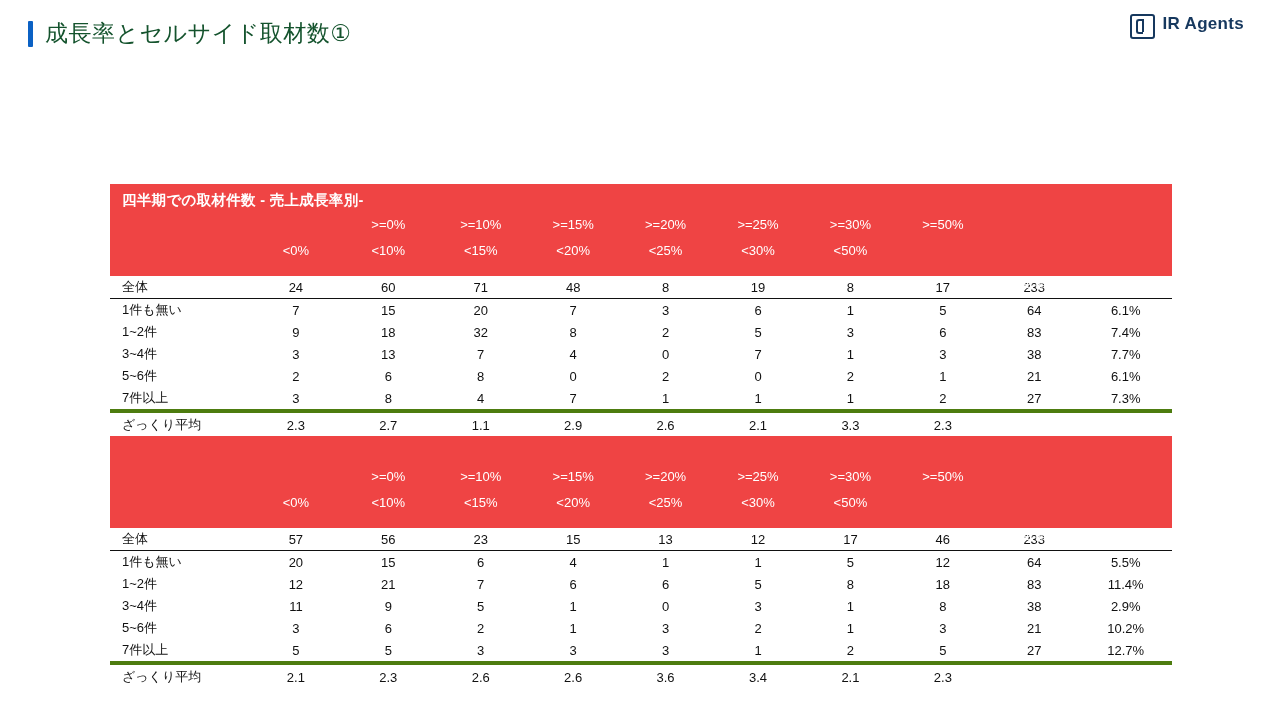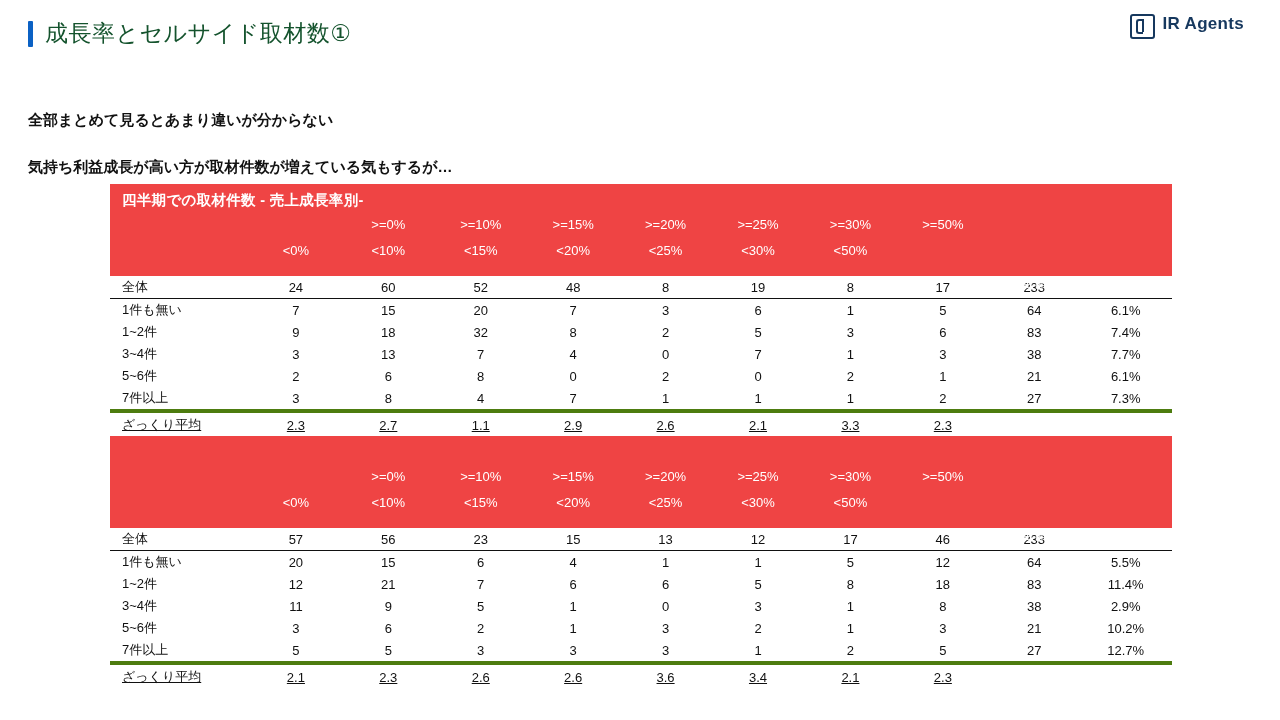--- a/index.html
+++ b/index.html
@@ -154,40 +154,38 @@
     vertical-align: middle;
   }
   .body-row td.lbl {
     text-align: left;
     padding-left: 12px;
   }
   .rule-bot td { border-bottom: 1.5px solid #111; }
   .rule-thin td { border-bottom: 4px solid #4d7c0f; }
   .pct { text-align: right; padding-right: 18px; }
   .total-row td { font-size: 13px; }
-  .avg-row td { height: 24px; text-decoration: underline; }
+  .avg-row td { height: 24px; }
 </style>
 </head>
 <body>
 
 <div class="slide">
 
   <div class="header">
     <div class="title-wrap">
       <div class="title-bar"></div>
       <div class="title-text">成長率とセルサイド取材数①</div>
     </div>
     <div class="brand">
       <div class="brand-mark"></div>
       <div class="brand-text">IR Agents</div>
     </div>
   </div>
 
-  <div class="lead lead1">全部まとめて見るとあまり違いが分からない</div>
-  <div class="lead lead2">気持ち利益成長が高い方が取材件数が増えている気もするが…</div>
 
   <div class="table-block tbl1">
     <div class="tbl-head">
       <div class="caption">四半期での取材件数 - 売上成長率別-</div>
       <table class="grid">
         <colgroup>
           <col class="col-label">
             <col class="col-num">
             <col class="col-num">
             <col class="col-num">
@@ -255,21 +253,21 @@
           <col class="col-num">
           <col class="col-num">
         <col class="col-total">
           <col class="col-med">
       </colgroup>
       <tbody>
           <tr class="body-row total-row rule-bot">
         <td class="lbl">全体</td>
         <td>24</td>
         <td>60</td>
-        <td>52</td>
+        <td>71</td>
         <td>48</td>
         <td>8</td>
         <td>19</td>
         <td>8</td>
         <td>17</td>
         <td>233</td>
         <td class="pct"></td>
       </tr>
       <tr class="body-row">
         <td class="lbl">1件も無い</td>

